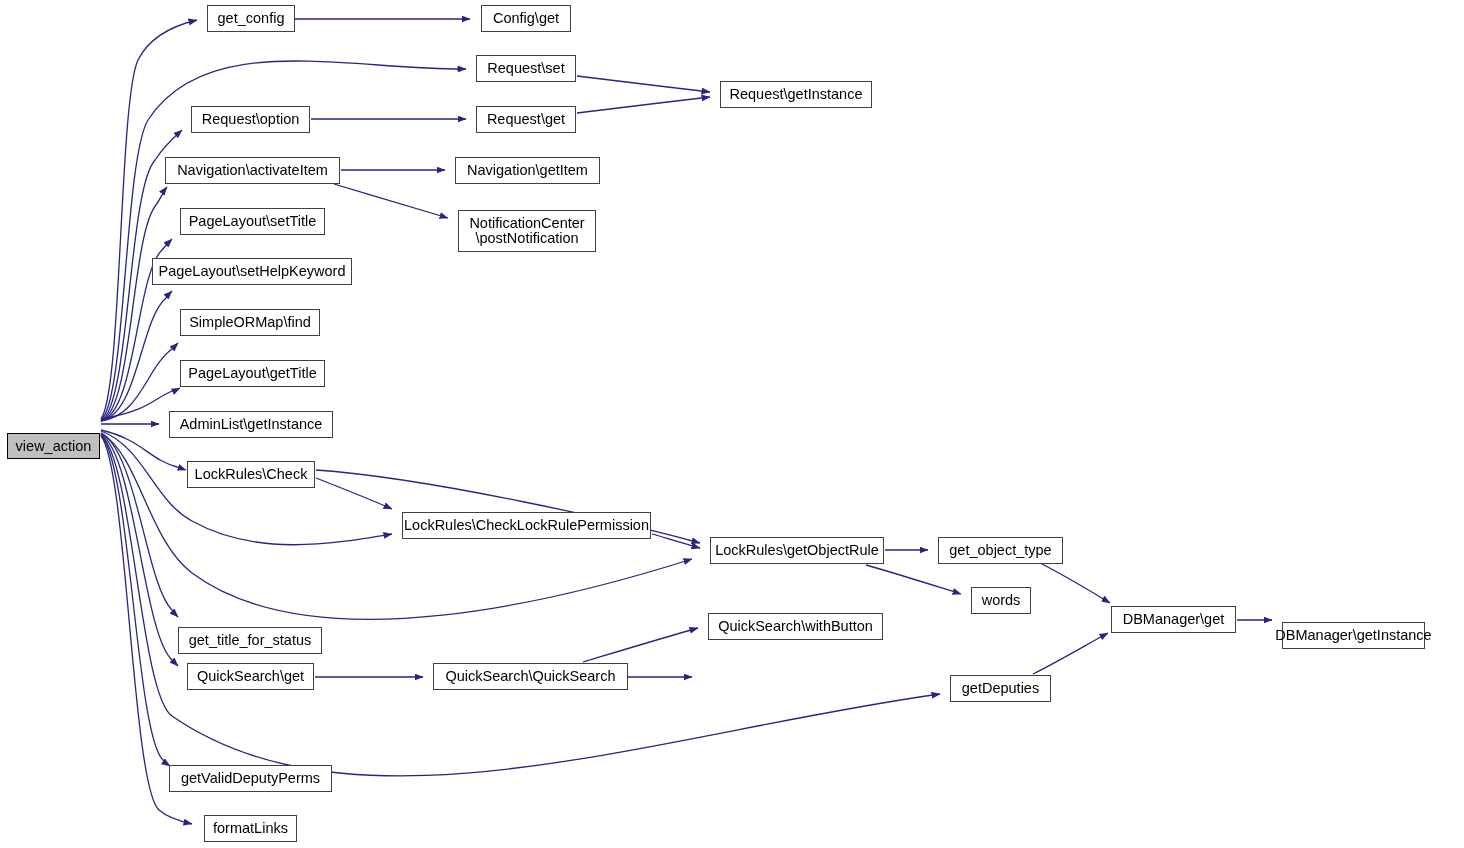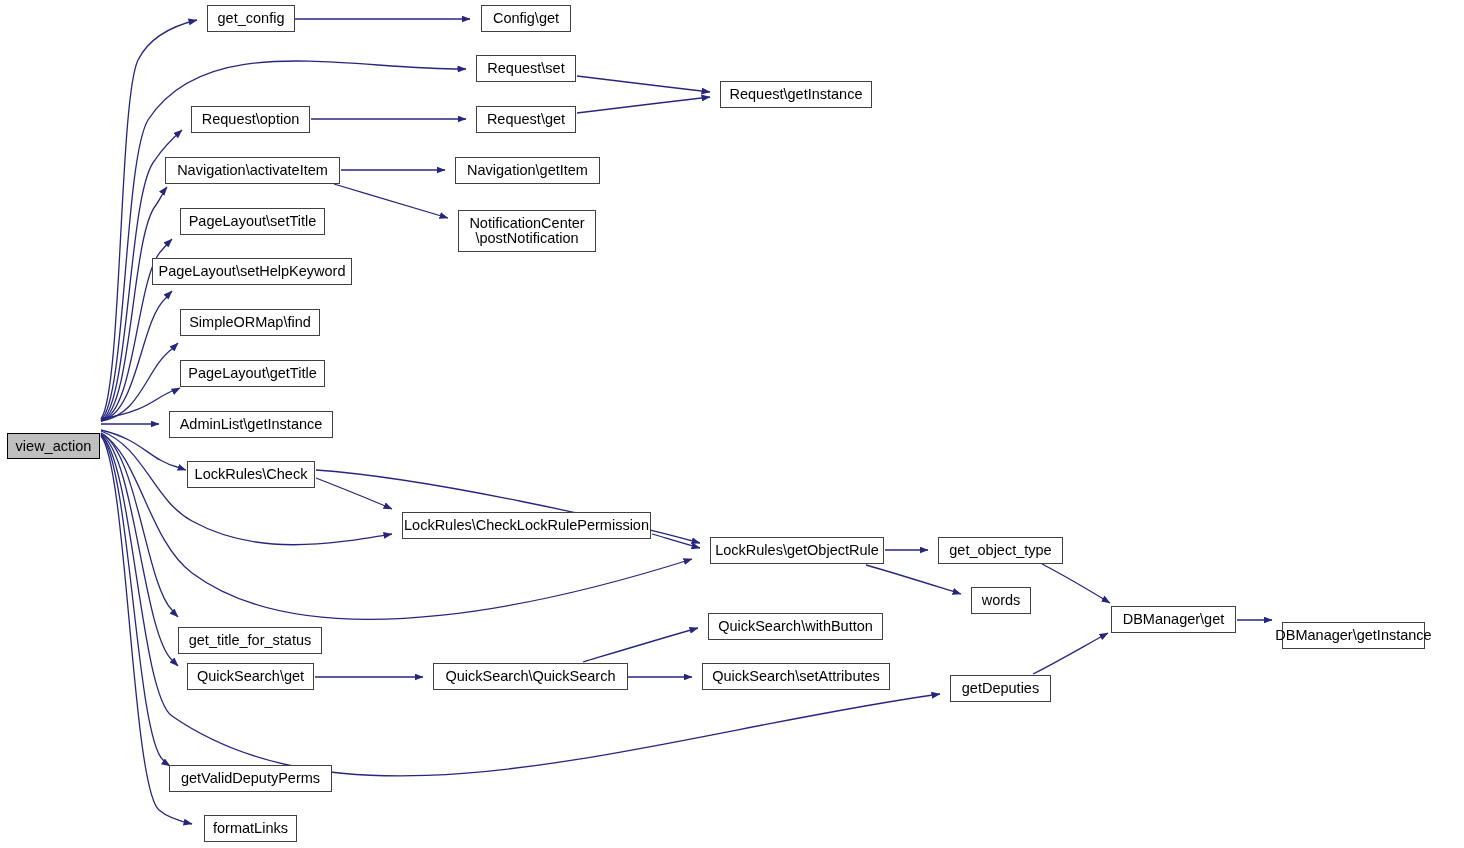--- a/index.html
+++ b/index.html
@@ -123,18 +123,17 @@
       <div class="gnode" style="left: 402px; top: 512px; width: 249px; height: 27px;">LockRules\CheckLockRulePermission</div>
       <div class="gnode thick" style="left: 710px; top: 537px; width: 174px; height: 27px;">LockRules\getObjectRule</div>
       <div class="gnode thick" style="left: 938px; top: 537px; width: 125px; height: 27px;">get_object_type</div>
       <div class="gnode thick" style="left: 971px; top: 587px; width: 60px; height: 27px;">words</div>
       <div class="gnode thick" style="left: 1111px; top: 606px; width: 125px; height: 27px;">DBManager\get</div>
       <div class="gnode" style="left: 1282px; top: 606px; width: 143px; height: 27px; margin-top: 16px;">DBManager\getInstance</div>
       <div class="gnode thick" style="left: 178px; top: 627px; width: 144px; height: 27px;">get_title_for_status</div>
       <div class="gnode" style="left: 708px; top: 613px; width: 175px; height: 27px;">QuickSearch\withButton</div>
       <div class="gnode thick" style="left: 187px; top: 663px; width: 127px; height: 27px;">QuickSearch\get</div>
       <div class="gnode thick" style="left: 433px; top: 663px; width: 195px; height: 27px;">QuickSearch\QuickSearch</div>
-      <div class="gnode" style="left: 702px; top: 663px; width: 188px; height: 27px;">QuickSearch\setAttributes</div>
       <div class="gnode" style="left: 950px; top: 675px; width: 101px; height: 27px;">getDeputies</div>
       <div class="gnode" style="left: 169px; top: 765px; width: 163px; height: 27px;">getValidDeputyPerms</div>
       <div class="gnode" style="left: 204px; top: 815px; width: 93px; height: 27px;">formatLinks</div>
     </div>
 </div>
 
 </body></html>

